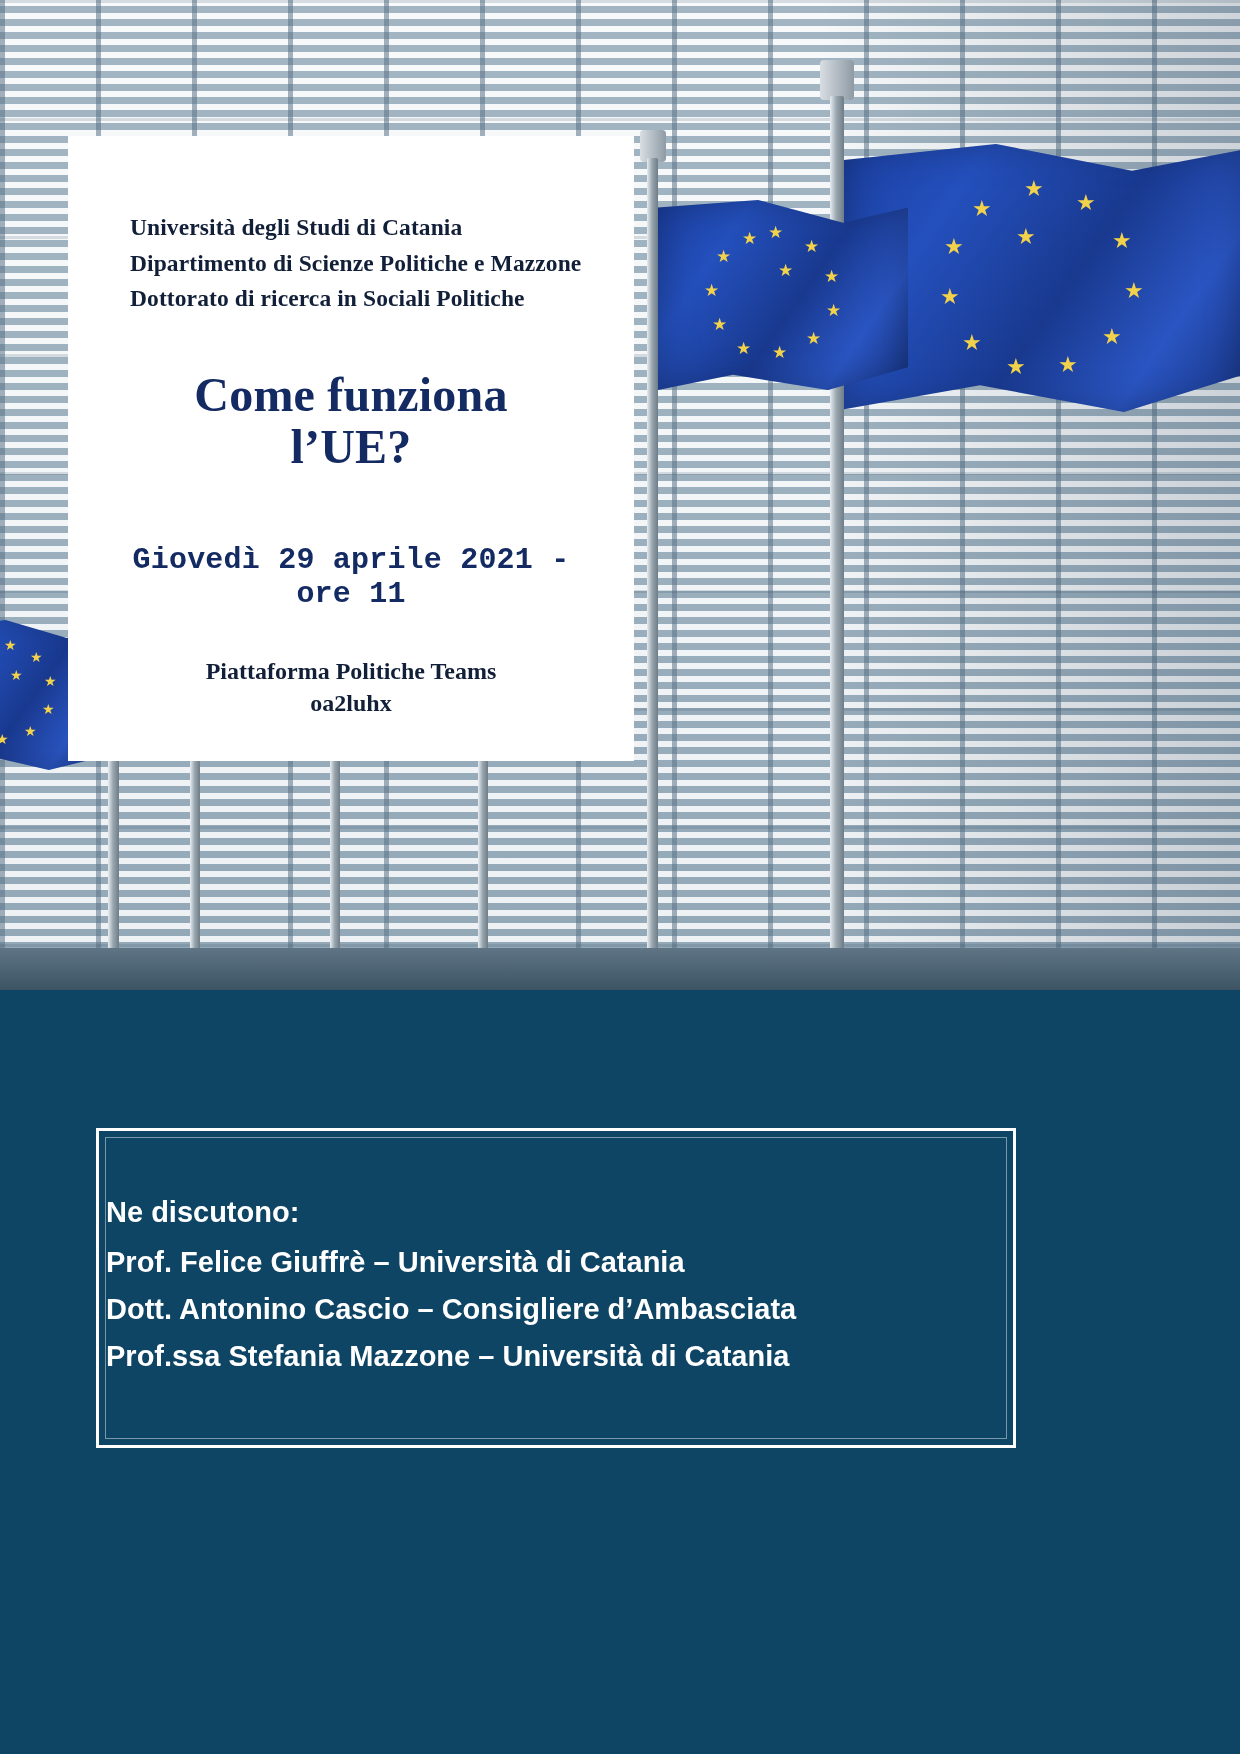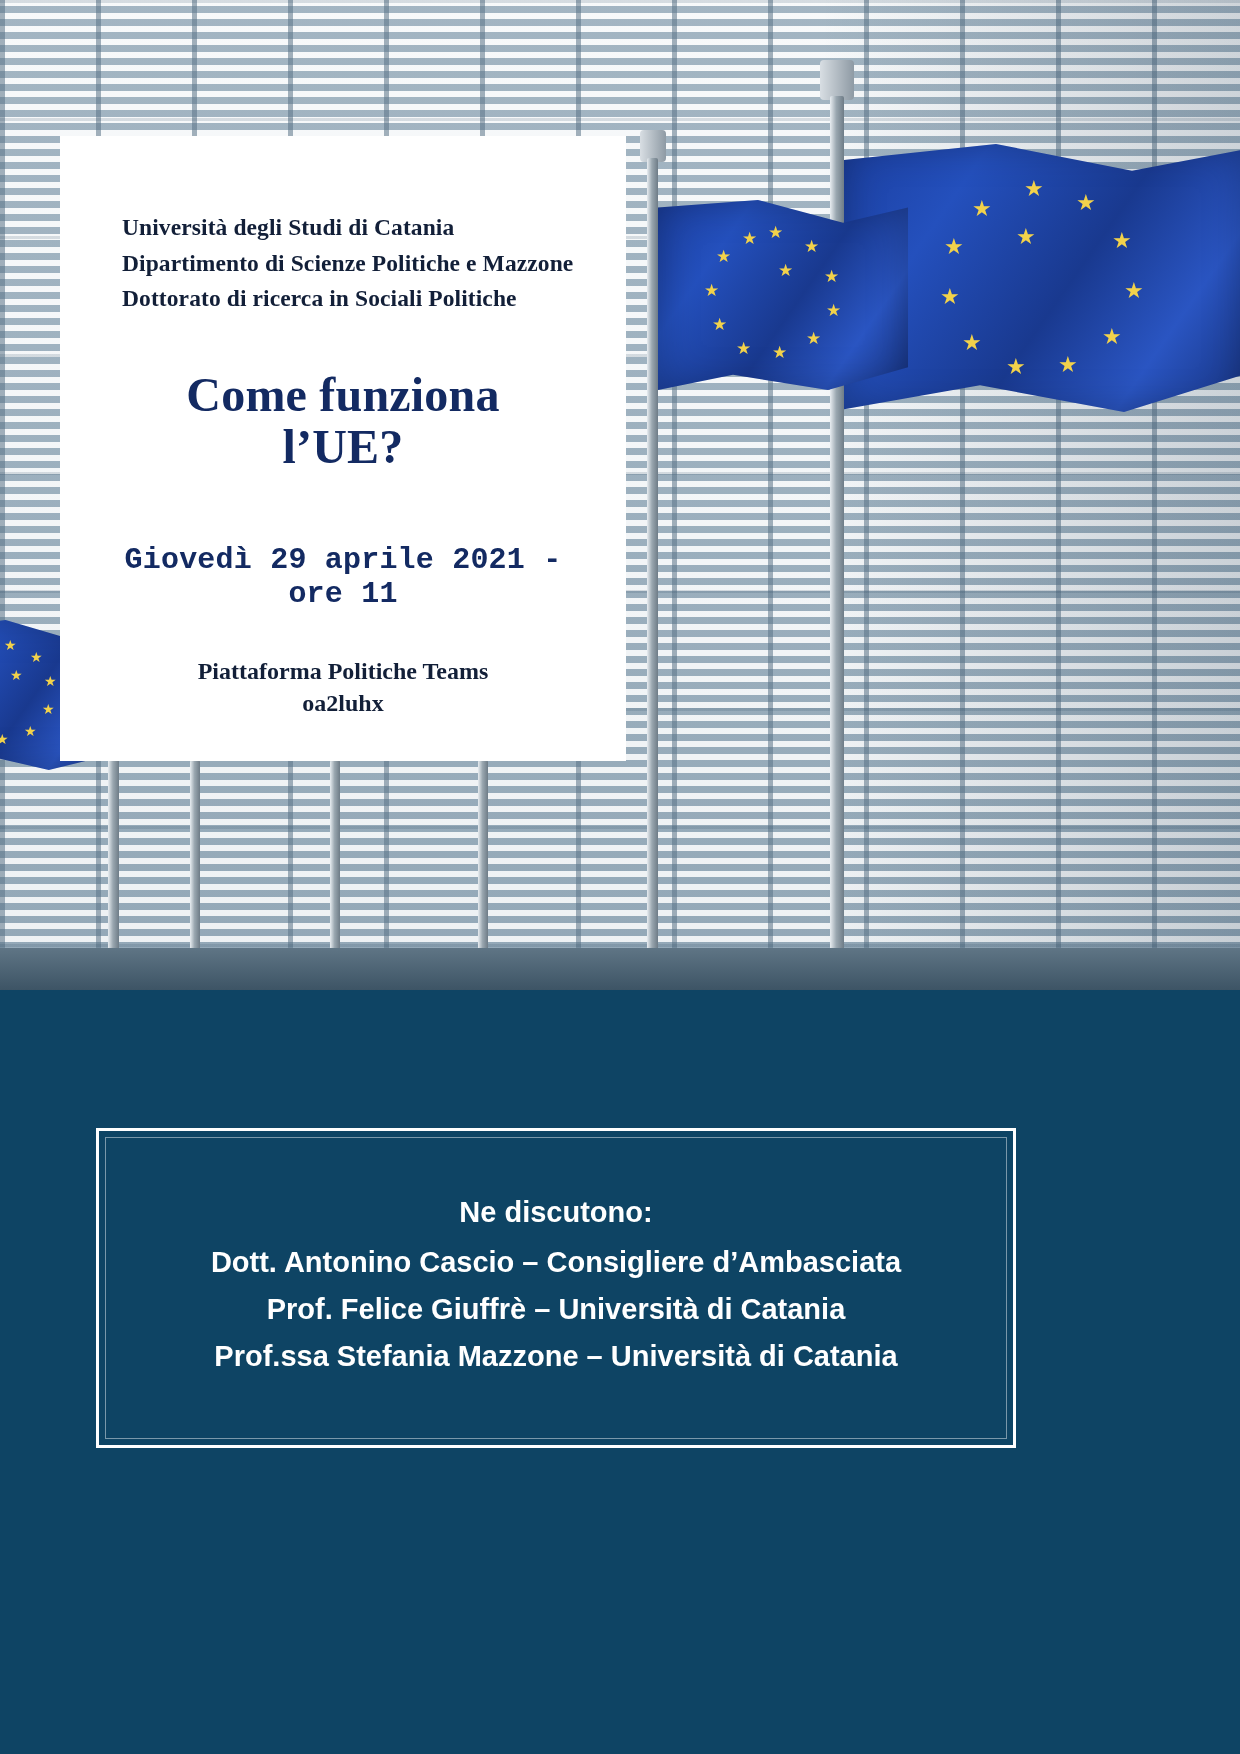--- a/index.html
+++ b/index.html
@@ -119,21 +119,21 @@
   .star {
     position: absolute;
     color: #f2d24b;
     font-size: 22px;
     line-height: 1;
   }
 
   
   .card {
     position: absolute;
-    left: 60px;
+    left: 68px;
     top: 136px;
     width: 566px;
     height: 625px;
     background: #ffffff;
     box-sizing: border-box;
     padding: 74px 40px 16px 40px;
   }
   .dept-block {
     font-family: "Liberation Serif", serif;
     font-weight: bold;
@@ -194,21 +194,21 @@
     box-sizing: border-box;
     padding: 6px;
   }
   .speakers-inner {
     width: 100%;
     height: 100%;
     border: 1px solid rgba(255,255,255,0.45);
     box-sizing: border-box;
     display: flex;
     flex-direction: column;
-    align-items: center;
+    align-items: flex-start;
     justify-content: center;
   }
   .speakers-heading {
     color: #ffffff;
     font-size: 29px;
     font-weight: bold;
     margin-bottom: 10px;
   }
   .speaker-line {
     color: #ffffff;
@@ -312,20 +312,20 @@
         <div>Piattaforma Politiche Teams</div>
         <div>oa2luhx</div>
       </div>
     </div>
   </div>
 
   <div class="bottom">
     <div class="speakers-box">
       <div class="speakers-inner">
         <div class="speakers-heading">Ne discutono:</div>
+        <div class="speaker-line">Prof. Felice Giuffrè – Università di Catania</div>
         <div class="speaker-line">Dott. Antonino Cascio – Consigliere d’Ambasciata</div>
-        <div class="speaker-line">Prof. Felice Giuffrè – Università di Catania</div>
         <div class="speaker-line">Prof.ssa Stefania Mazzone – Università di Catania</div>
       </div>
     </div>
   </div>
 
 </div>
 
 </body></html>

